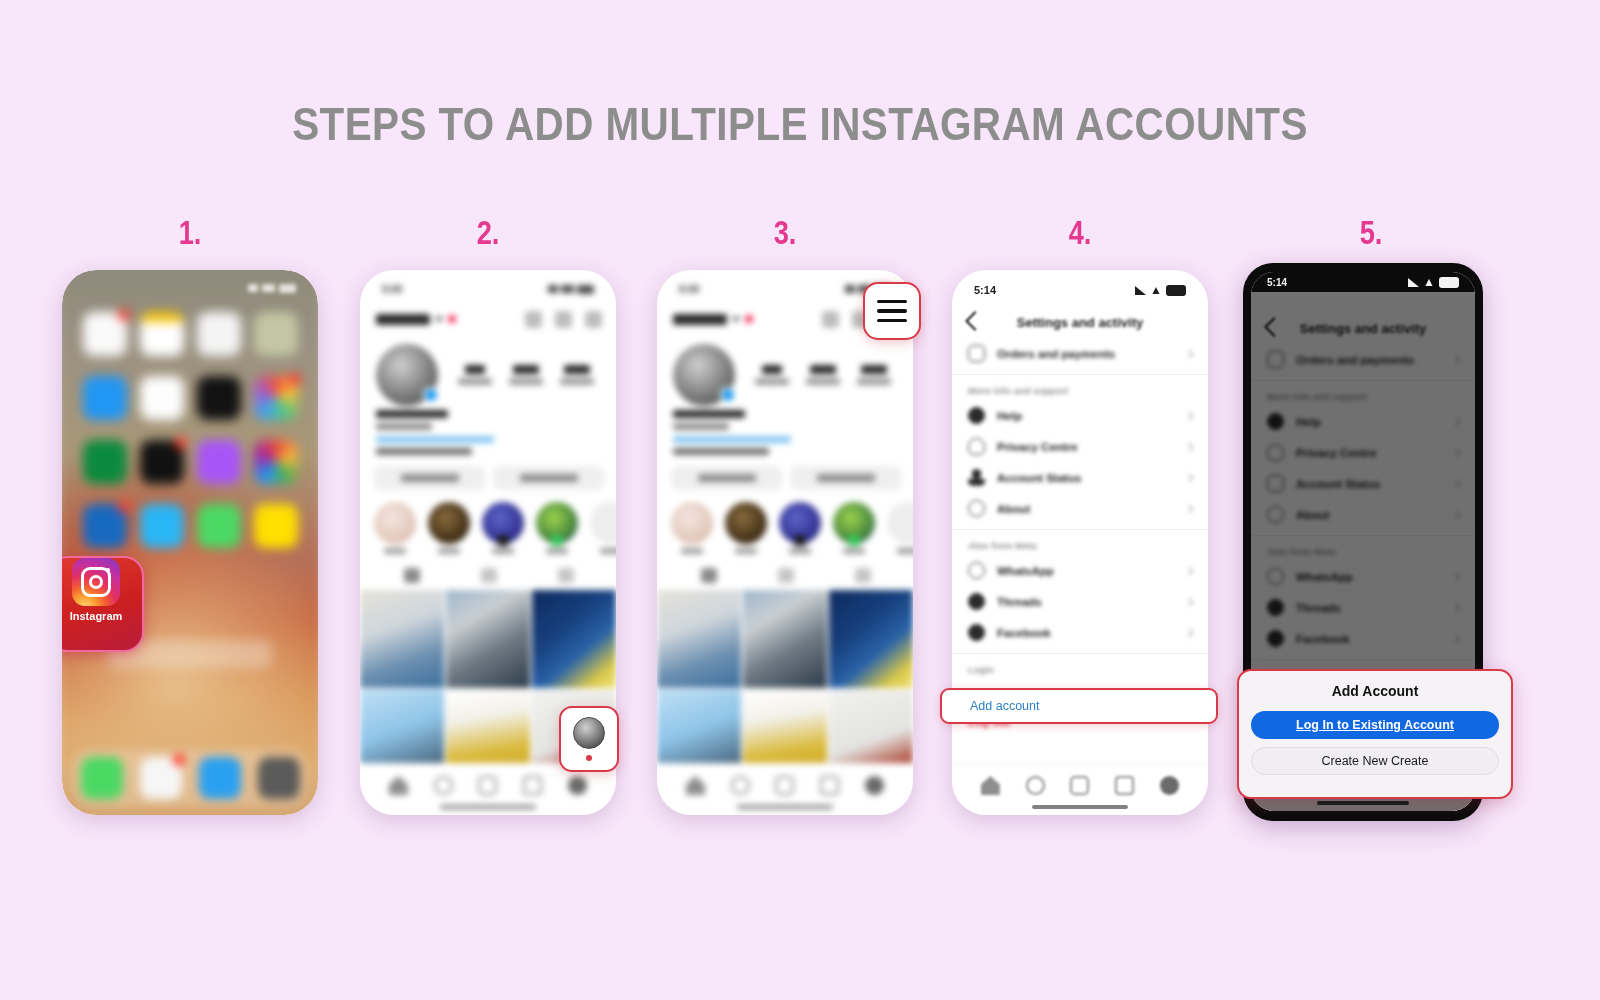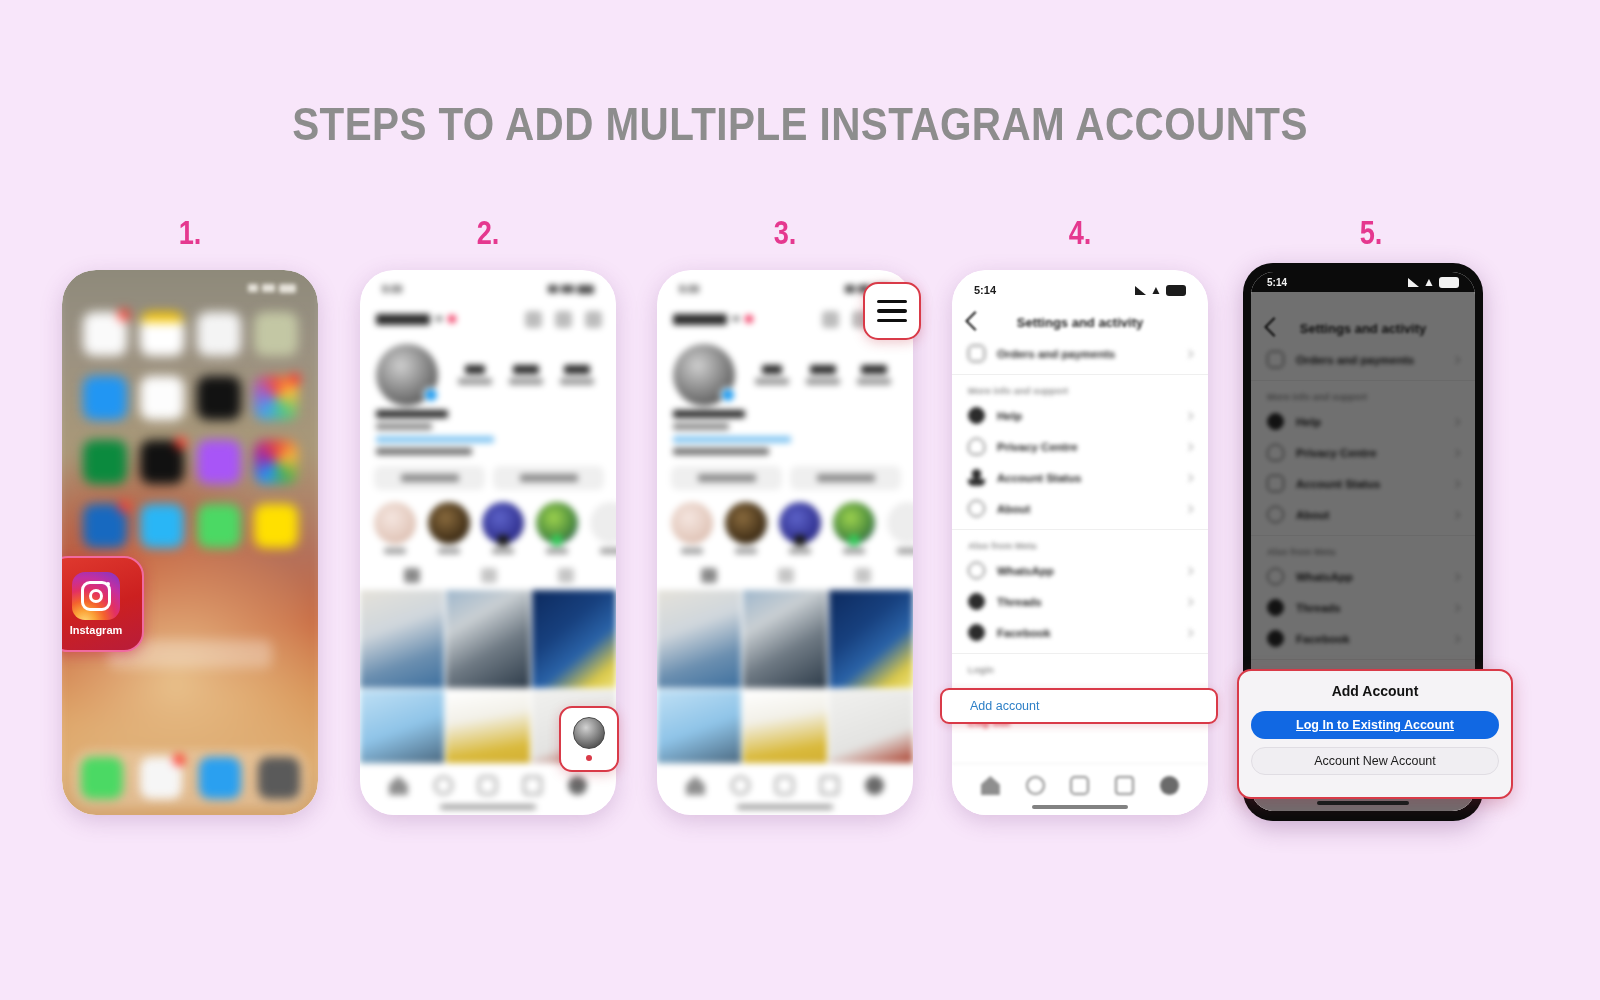--- a/index.html
+++ b/index.html
@@ -89,21 +89,21 @@
     position: absolute; left: 46px; right: 46px; top: 370px; height: 28px;
     border-radius: 8px; background: rgba(255,255,255,0.30); filter: blur(6px);
   }
 
   .ig-highlight {
     position: absolute; left: -14px; top: 286px;
     width: 96px; height: 96px; border-radius: 20px;
     background: linear-gradient(160deg,#e03a2f 0%, #cc2020 55%, #b81c3a 100%);
     border: 2px solid #f06aa0;
     box-shadow: 0 3px 14px rgba(190,30,70,0.45);
-    display: flex; flex-direction: column; align-items: center; justify-content: center;
+    display: flex; flex-direction: column; align-items: center; 
     gap: 4px; z-index: 6;
   }
   .ig-logo {
     width: 48px; height: 48px; border-radius: 13px;
     background: radial-gradient(circle at 26% 104%, #ffd776 0%, #fba338 18%,
       #f4622e 34%, #e33062 52%, #c42fa0 72%, #7b37c8 100%);
     display:flex; align-items:center; justify-content:center; position:relative;
   }
   .ig-logo .sq { width: 30px; height: 30px; border: 3px solid #fff; border-radius: 9px; }
   .ig-logo .ci {
@@ -825,19 +825,19 @@
             </div>
           </div>
 
           <div class="dim-layer"></div>
           <div class="dev5-ind"></div>
         </div>
 
         <div class="modal-box">
           <div class="modal-title">Add Account</div>
           <div class="mbtn primary">Log In to Existing Account</div>
-          <div class="mbtn secondary">Account New Account</div>
+          <div class="mbtn secondary">Create New Create</div>
         </div>
       </div>
     </div>
 
   </div>
 </div>
 
 </body></html>

